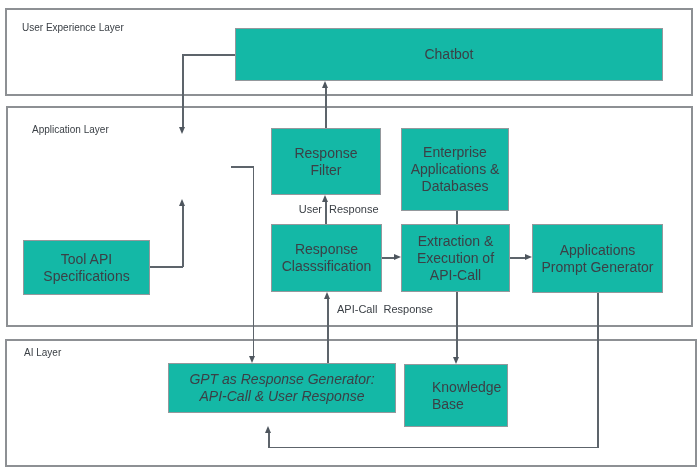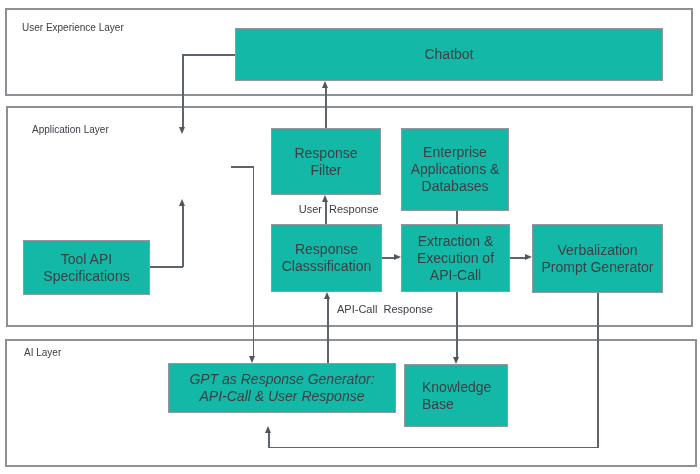--- a/index.html
+++ b/index.html
@@ -30,21 +30,21 @@
   }
   #n-chatbot {left:235px;top:28px; width:428px;height:53px;}
   #n-upg     {left:132px;top:134px;width:99px; height:65px;}
   #n-rf      {left:271px;top:128px;width:110px;height:67px;}
   #n-ea      {left:401px;top:128px;width:108px;height:83px;}
   #n-tool    {left:23px; top:240px;width:127px;height:55px;}
   #n-rc      {left:271px;top:224px;width:111px;height:68px;}
   #n-ee      {left:401px;top:224px;width:109px;height:68px;}
   #n-vpg     {left:532px;top:224px;width:131px;height:69px;}
   #n-gpt     {left:168px;top:363px;width:228px;height:50px;font-style:italic;}
-  #n-kb      {left:404px;top:364px;width:104px;height:63px;justify-content:flex-start;text-align:left;padding-left:17px;}
+  #n-kb      {left:404px;top:364px;width:104px;height:63px;justify-content:flex-start;text-align:left;padding-left:27px;}
 
   .line{position:absolute;background:var(--line);}
   .line.v{width:1.5px;}
   .line.h{height:1.5px;}
   .arr{position:absolute;width:0;height:0;}
   .arr.up   {border-left:3.5px solid transparent;border-right:3.5px solid transparent;border-bottom:7px solid var(--arrow);}
   .arr.down {border-left:3.5px solid transparent;border-right:3.5px solid transparent;border-top:7px solid var(--arrow);}
   .arr.right{border-top:3.5px solid transparent;border-bottom:3.5px solid transparent;border-left:7px solid var(--arrow);}
 
   
@@ -148,21 +148,21 @@
   <div class="node" id="n-ea">Enterprise
 Applications &amp;
 Databases</div>
   <div class="node" id="n-tool">Tool API
 Specifications</div>
   <div class="node" id="n-rc">Response
 Classsification</div>
   <div class="node" id="n-ee">Extraction &amp;
 Execution of
 API-Call</div>
-  <div class="node" id="n-vpg">Verbalization
+  <div class="node" id="n-vpg">Applications
 Prompt Generator</div>
   <div class="node" id="n-gpt">GPT as Response Generator:
 API-Call &amp; User Response</div>
   <div class="node" id="n-kb">Knowledge
 Base</div>
 
   <span class="edge-label" id="el-user">User</span>
   <span class="edge-label" id="el-response">Response</span>
   <span class="edge-label" id="el-apicall">API-Call  Response</span>
 

